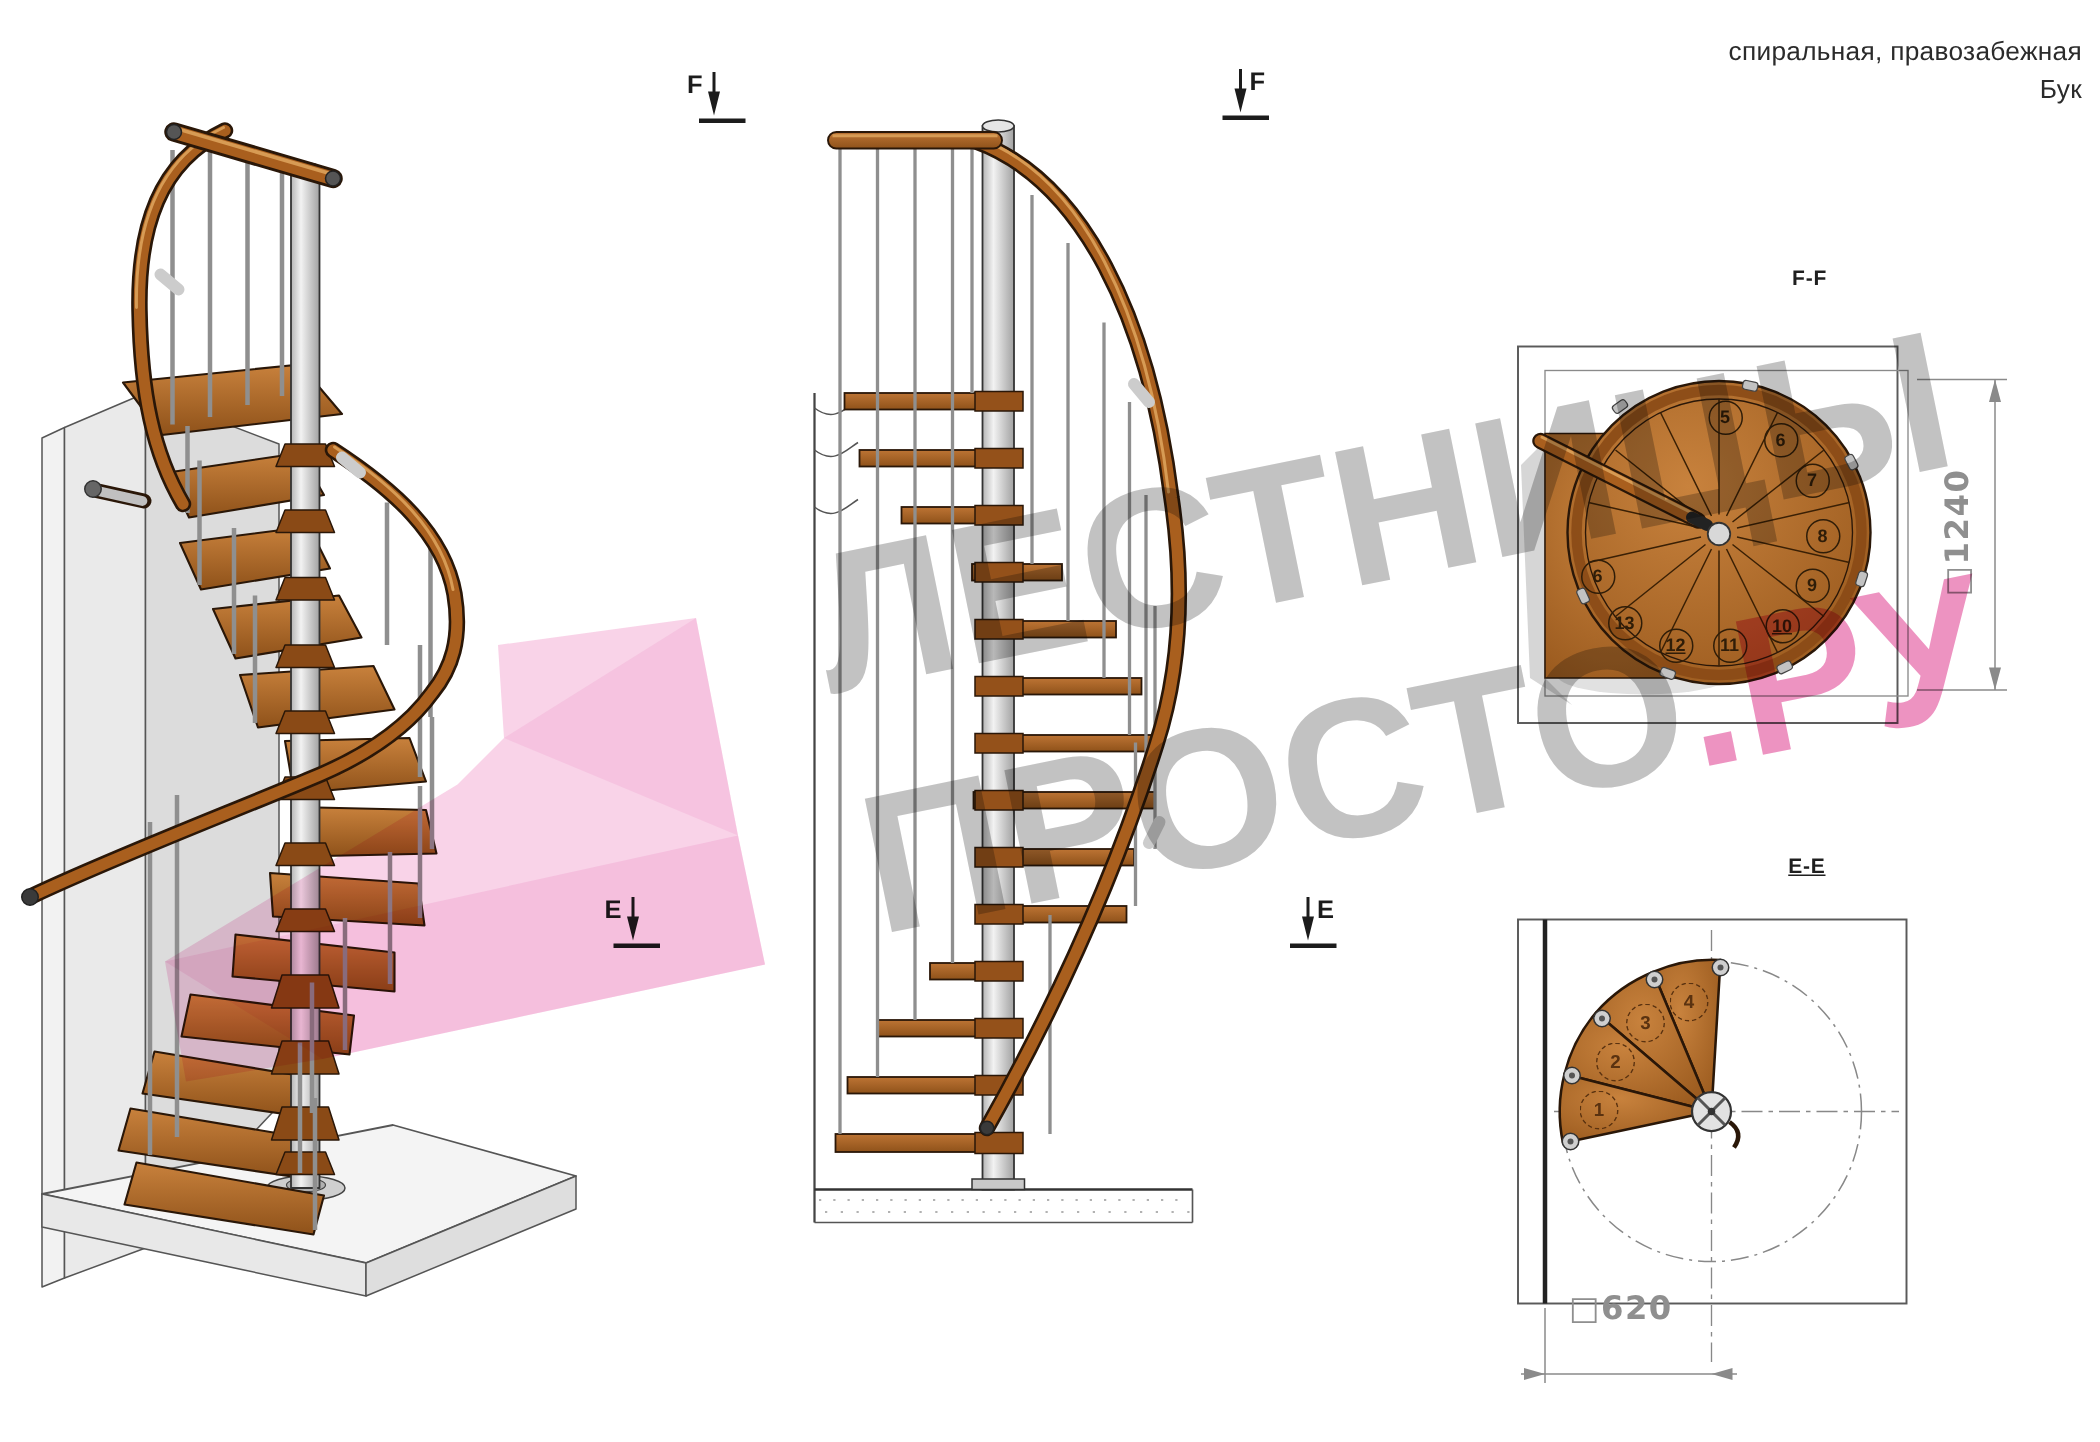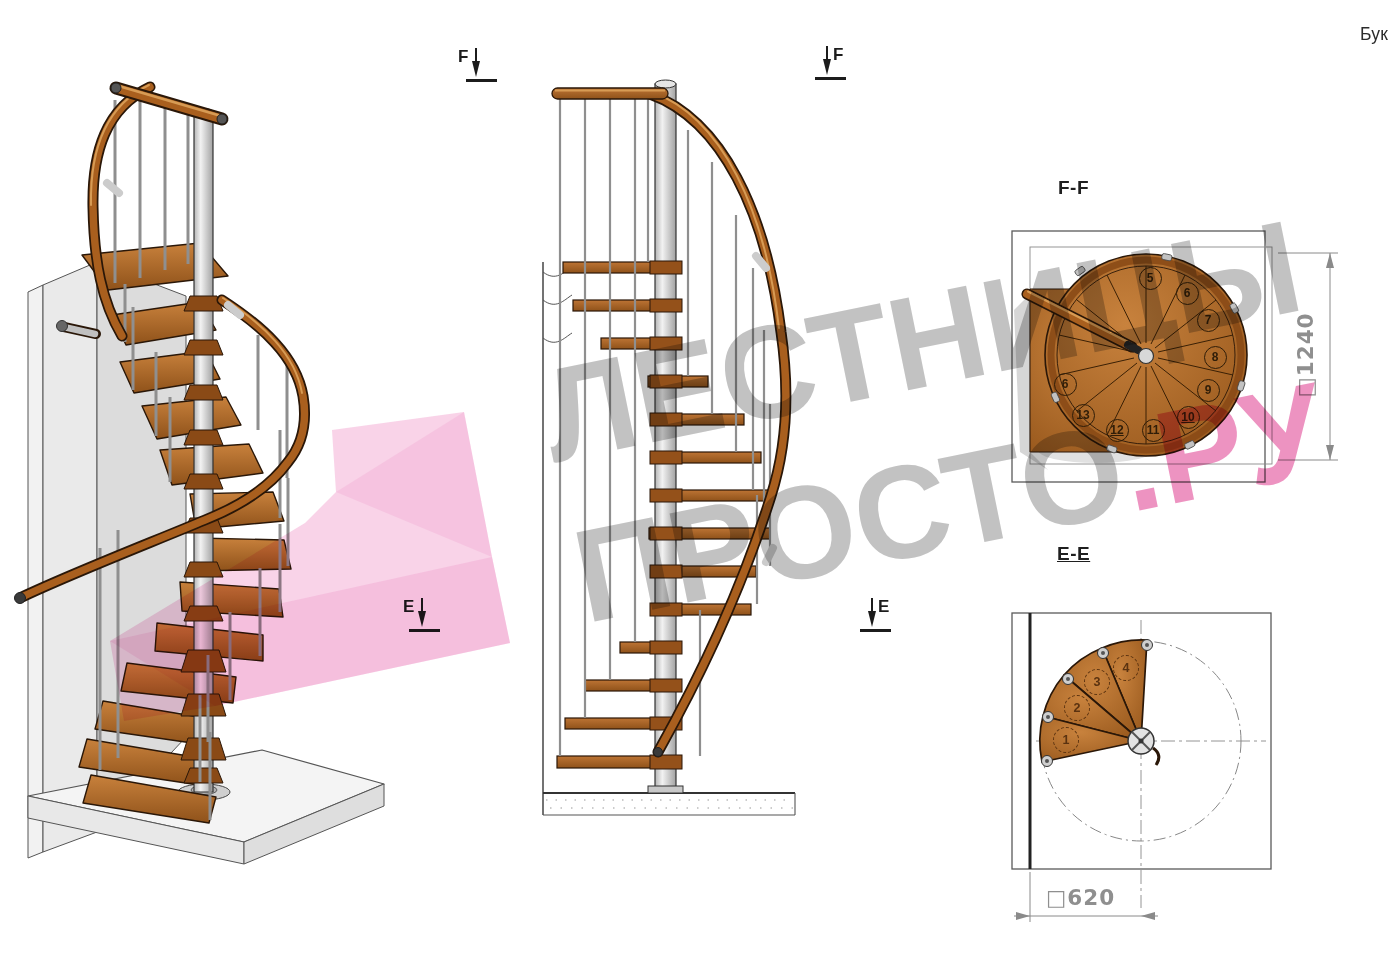--- a/index.html
+++ b/index.html
@@ -3,29 +3,29 @@
 <meta charset="utf-8">
 <style>
   html,body{margin:0;padding:0;background:#fff;}
   .canvas{position:relative;width:1400px;height:961px;background:#ffffff;overflow:hidden;
           font-family:"Liberation Sans",sans-serif;}
   svg{display:block;}
   #drawing{position:absolute;left:0;top:0;z-index:1;}
   .txt-layer{position:absolute;left:0;top:0;width:1400px;height:961px;z-index:2;}
   .header-block{position:absolute;top:22px;right:12px;text-align:right;
                 font-size:17.5px;line-height:1.45;color:var(--ink,#2b2b2b);letter-spacing:.2px;}
-  .view-title{position:absolute;width:160px;text-align:left;font-weight:bold;
-              font-size:19px;color:#1f1f1f;letter-spacing:.5px;}
+  .view-title{position:absolute;width:160px;text-align:right;font-weight:bold;
+              font-size:14px;color:#1f1f1f;letter-spacing:.5px;}
   #ff-title{left:1058px;top:177px;}
-  #ee-title{left:1057px;top:543px;text-decoration:underline;}
+  #ee-title{left:1057px;top:569px;text-decoration:underline;}
   .dim-label{color:var(--dim,#8f8f8f);font-weight:bold;font-size:21.5px;
              font-family:"DejaVu Sans","Liberation Sans",sans-serif;letter-spacing:1px;white-space:nowrap;}
   #dim-1240{position:absolute;left:1260px;top:311px;width:90px;height:88px;
             display:flex;align-items:center;justify-content:center;transform:rotate(-90deg);}
-  #dim-620{position:absolute;left:1046px;top:885px;text-align:right;}
+  #dim-620{position:absolute;left:1046px;top:860px;text-align:right;}
   .marker{position:absolute;color:var(--marker,#1c1c1c);}
   .marker .row{display:flex;align-items:flex-start;}
   .marker .m-letter{font-weight:bold;font-size:17px;line-height:17px;}
   .marker .m-line{height:2.5px;background:var(--marker,#1c1c1c);width:31px;margin-top:1px;}
   .num-badge{position:absolute;display:flex;align-items:center;justify-content:center;
              border-radius:50%;box-sizing:border-box;font-weight:bold;background:transparent;}
   .num-badge.ff{width:23px;height:23px;border:1.4px solid #2f1d08;color:#2f1d08;font-size:12px;}
   .num-badge.ee{width:26px;height:26px;border:1.4px dashed #5a3210;color:#5a3210;font-size:12.5px;}
   .watermark{position:absolute;left:0;top:0;width:1400px;height:961px;z-index:3;
              pointer-events:none;mix-blend-mode:multiply;}
@@ -337,20 +337,21 @@
       <line x1="1030" y1="872" x2="1030" y2="922"></line>
       <line x1="1014" y1="916" x2="1158" y2="916"></line>
       <polygon points="1030,916 1016,912 1016,920" fill="#8a8a8a" stroke="none"></polygon>
       <polygon points="1141,916 1155,912 1155,920" fill="#8a8a8a" stroke="none"></polygon>
     </g>
   </g>
 </svg>
 
 <div class="txt-layer">
   <div class="header-block">
+    <div>спиральная, правозабежная</div>
     <div>Бук</div>
   </div>
 
   <div class="view-title" id="ff-title">F-F</div>
   <div class="view-title" id="ee-title">E-E</div>
 
   <div class="dim-label" id="dim-1240">
         <span>□</span>
         <span>1240</span>
       </div>

